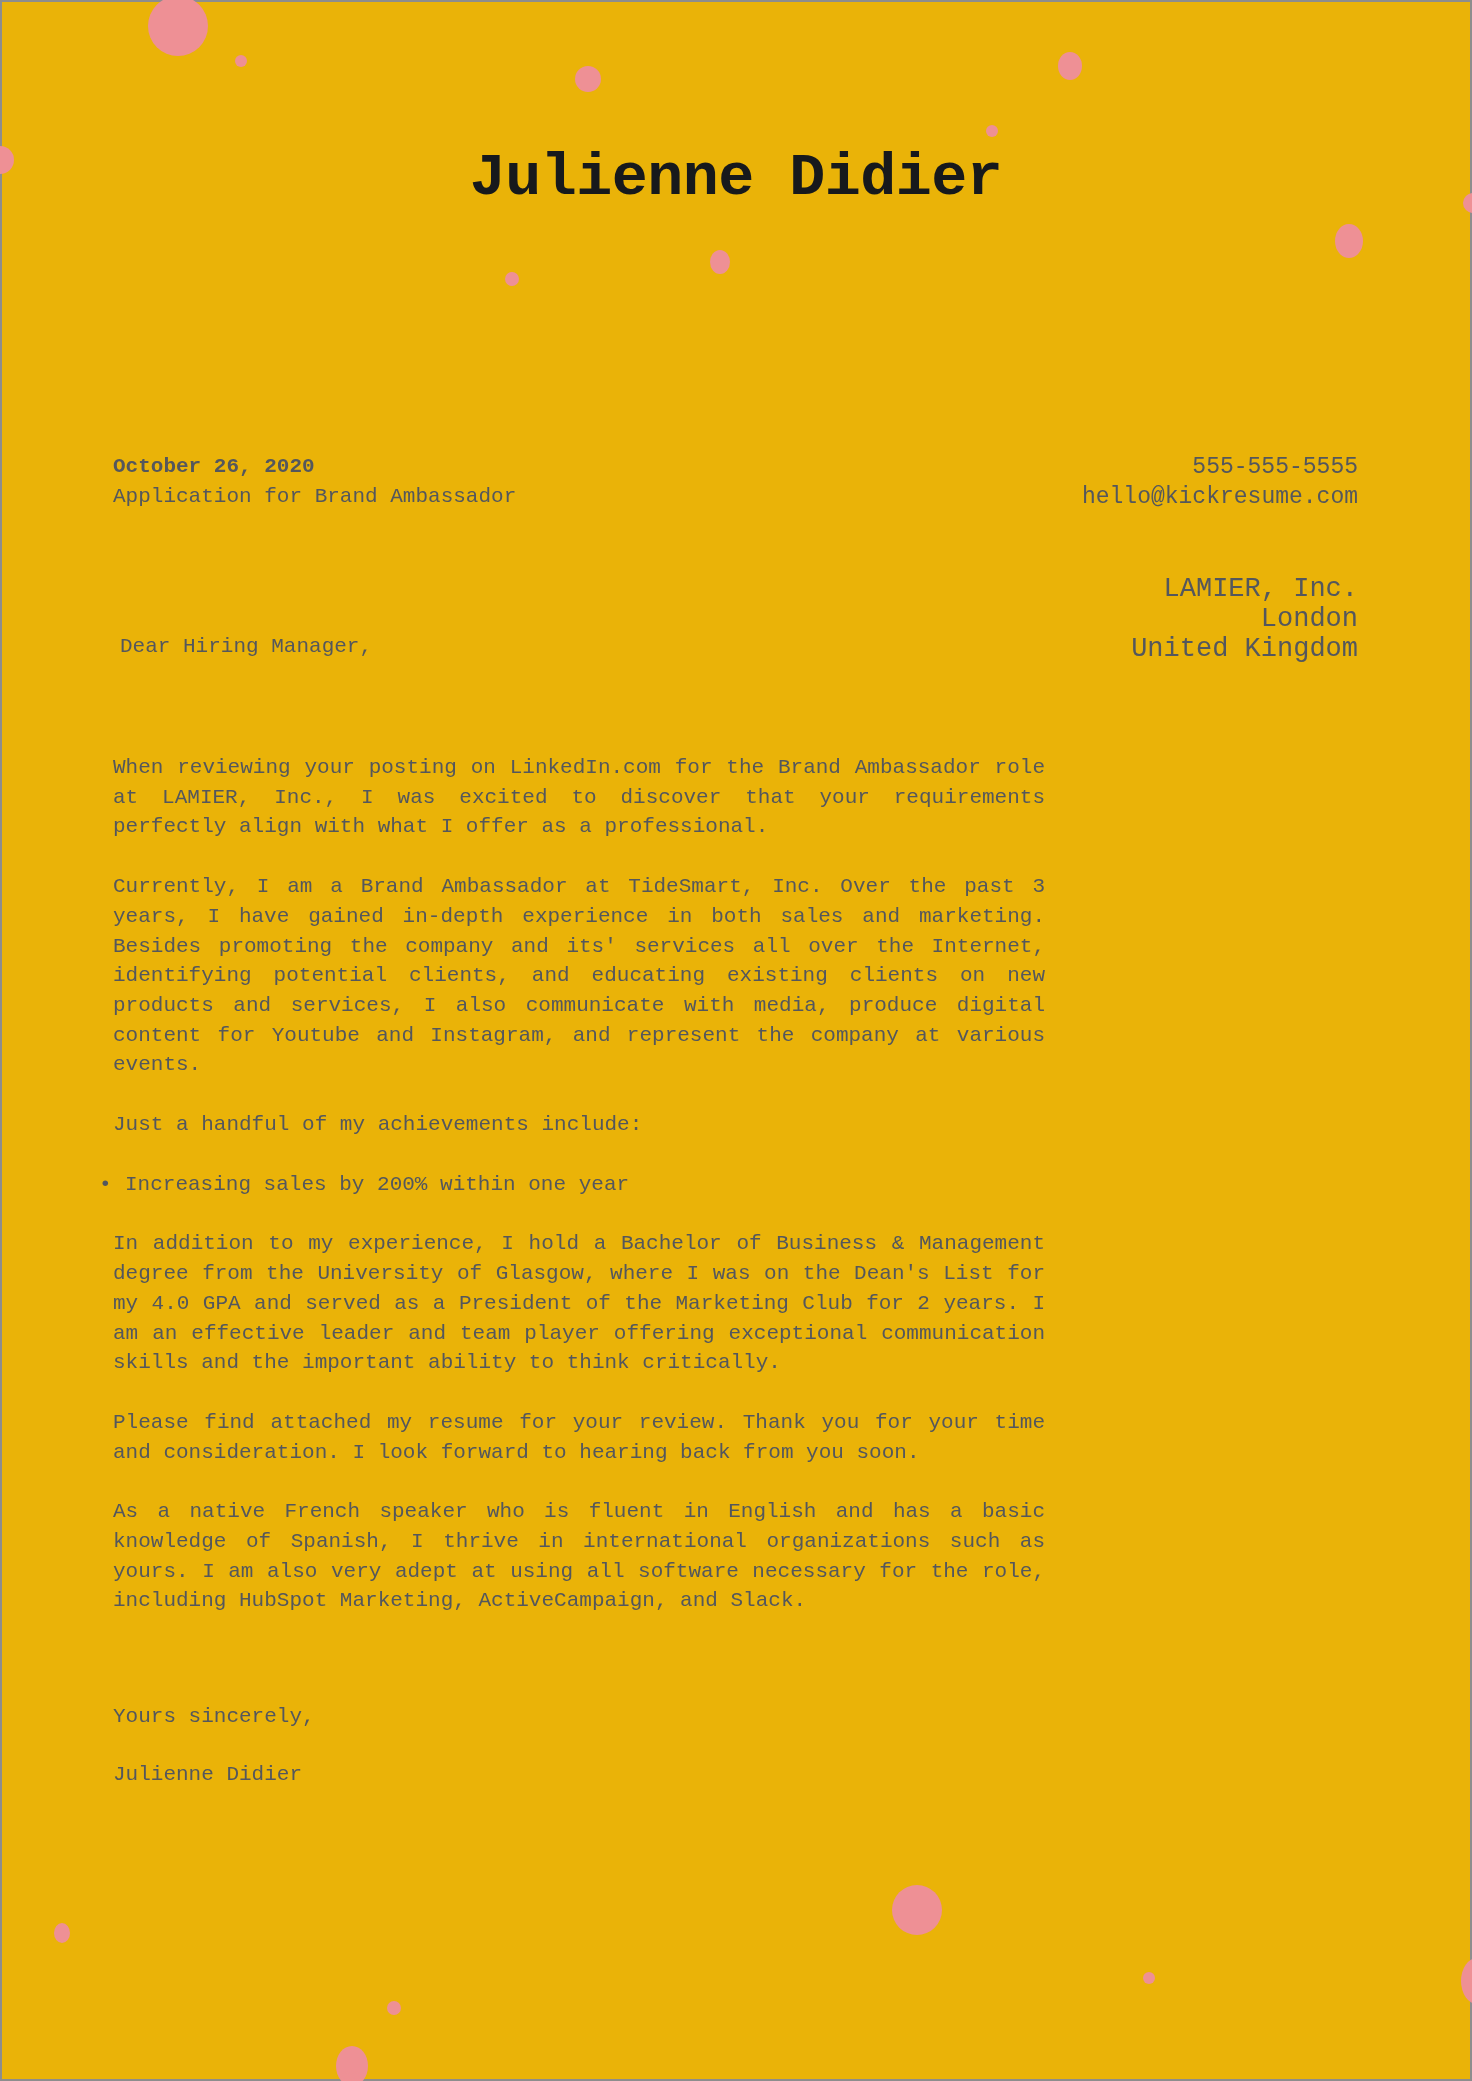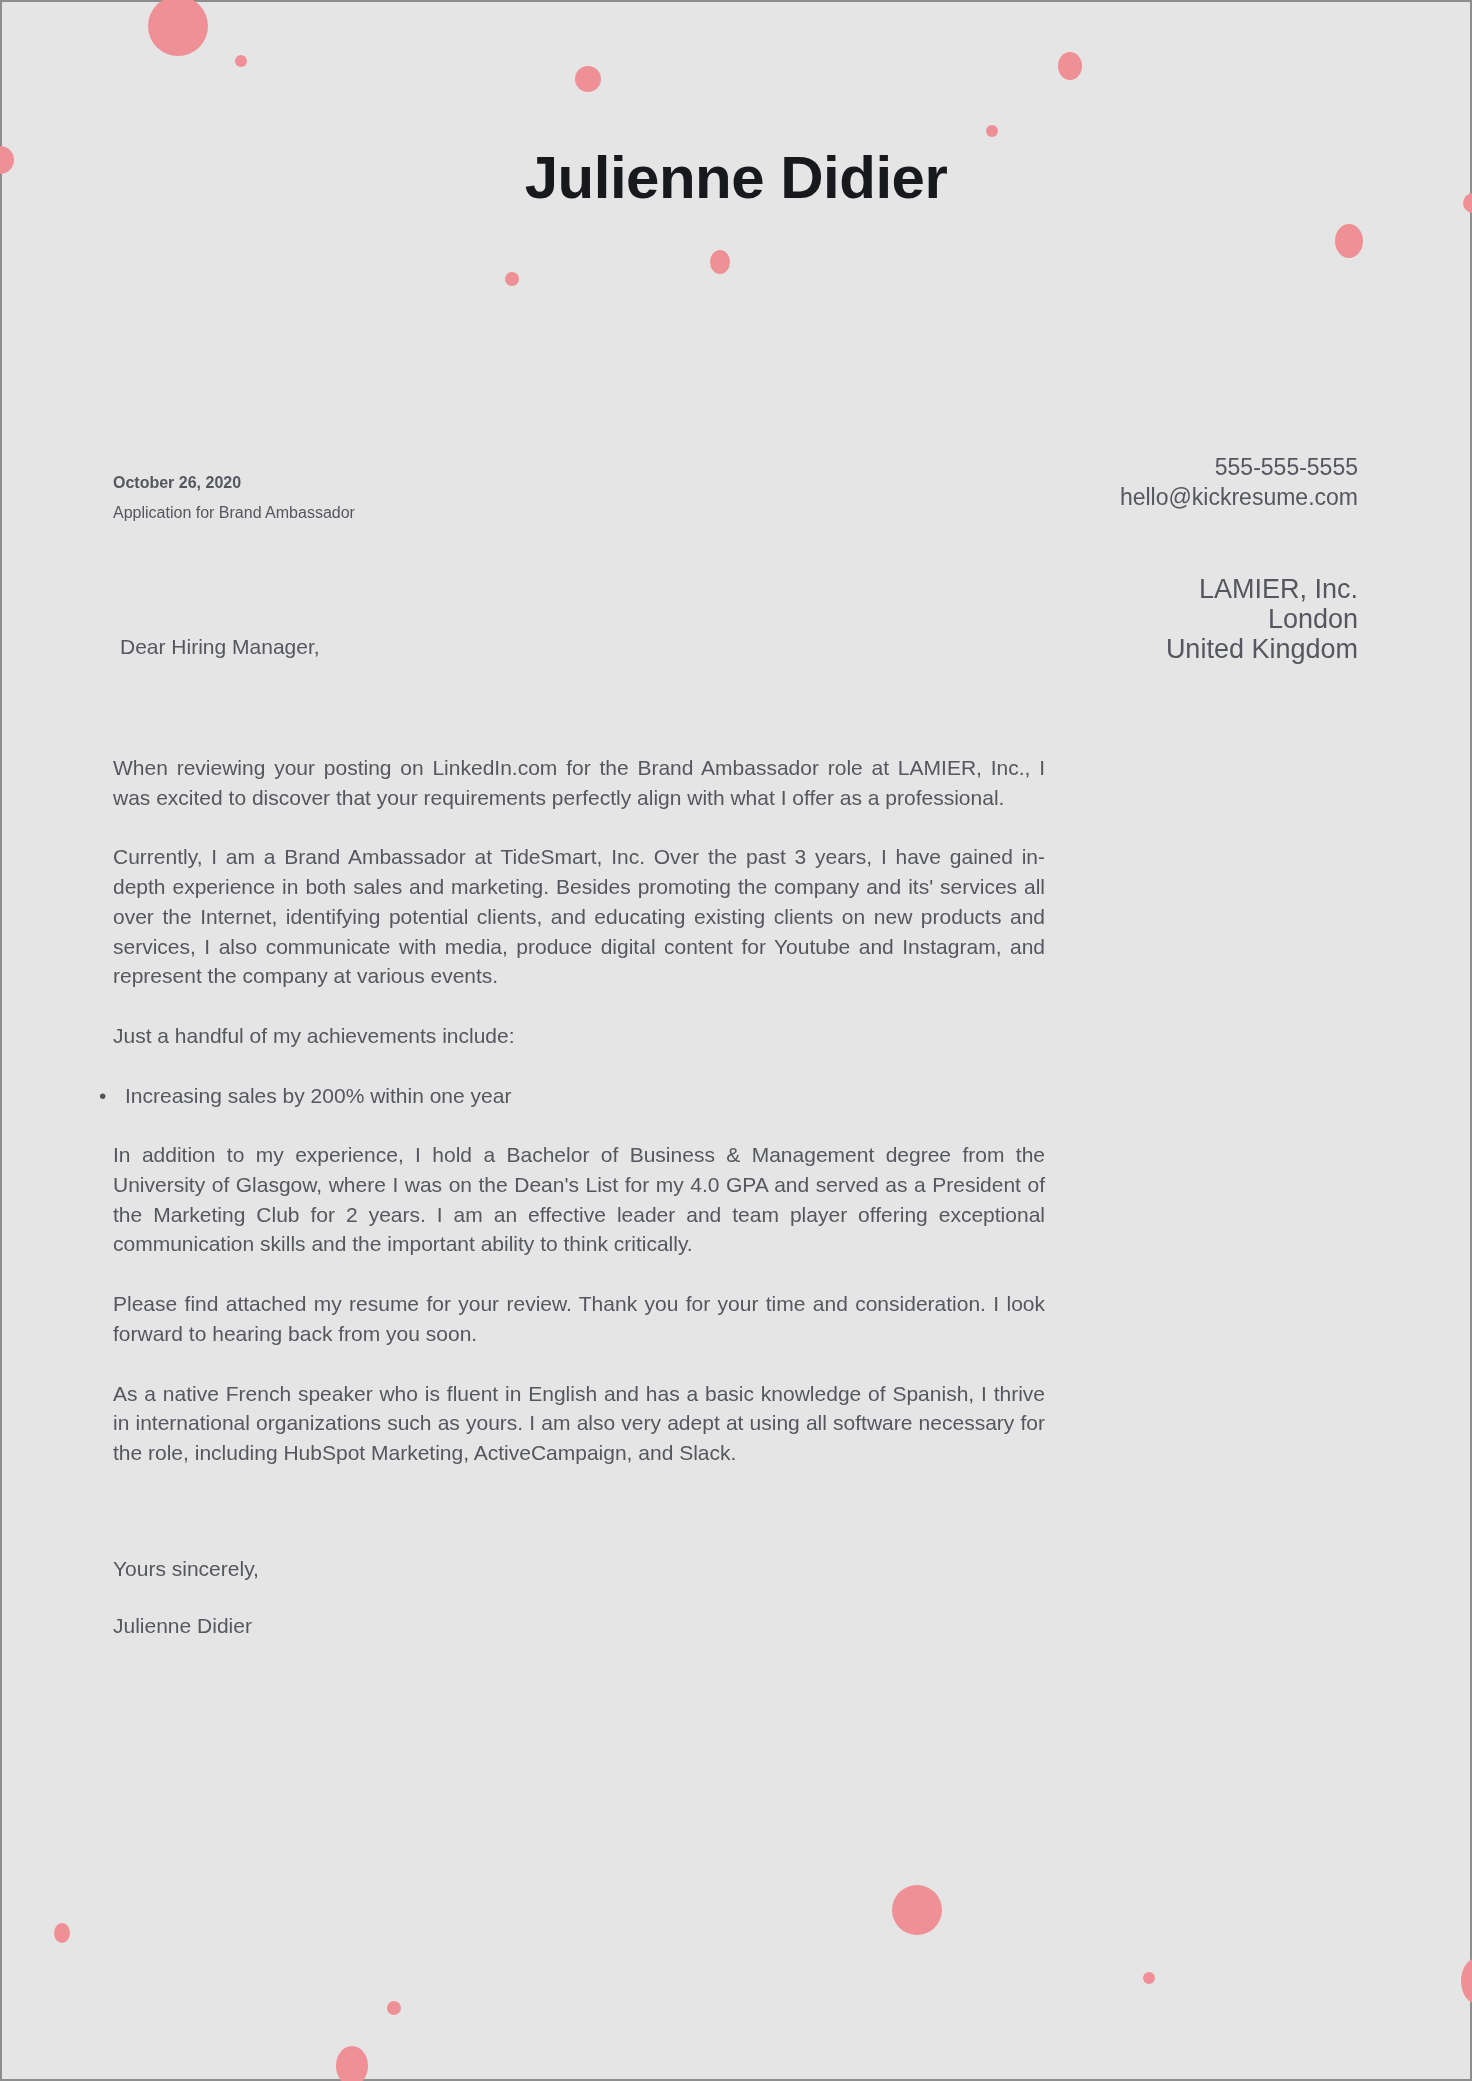--- a/index.html
+++ b/index.html
@@ -6,46 +6,46 @@
   :root {
     --accent: #ee9095;
     --text: #54575d;
     --heading: #17191c;
     --border: #8d8d8d;
   }
   .page {
     position: relative;
     width: 1472px;
     height: 2081px;
-    background: #e5e5e5;
+    background: #eab308;
     overflow: hidden;
     box-shadow: inset 0 0 0 2px var(--border);
-    font-family: Liberation Sans, sans-serif;
+    font-family: Liberation Mono, monospace;
     color: var(--text);
   }
   .dot {
     position: absolute;
     background: var(--accent);
     border-radius: 50%;
   }
   .name {
     position: absolute;
     top: 146px; left: 0; width: 100%;
     text-align: center;
     font-size: 60px;
     line-height: 64px;
     font-weight: 700;
     letter-spacing: -0.5px;
     color: var(--heading);
     margin: 0;
   }
   .meta-left {
     position: absolute;
-    left: 113px; top: 468px;
-    font-size: 16px;
+    left: 113px; top: 452px;
+    font-size: 21px;
     line-height: 30px;
   }
   .meta-left .date { font-weight: 700; }
   .contact-right {
     position: absolute;
     right: 114px; top: 452px;
     text-align: right;
     font-size: 23px;
     line-height: 30px;
   }

